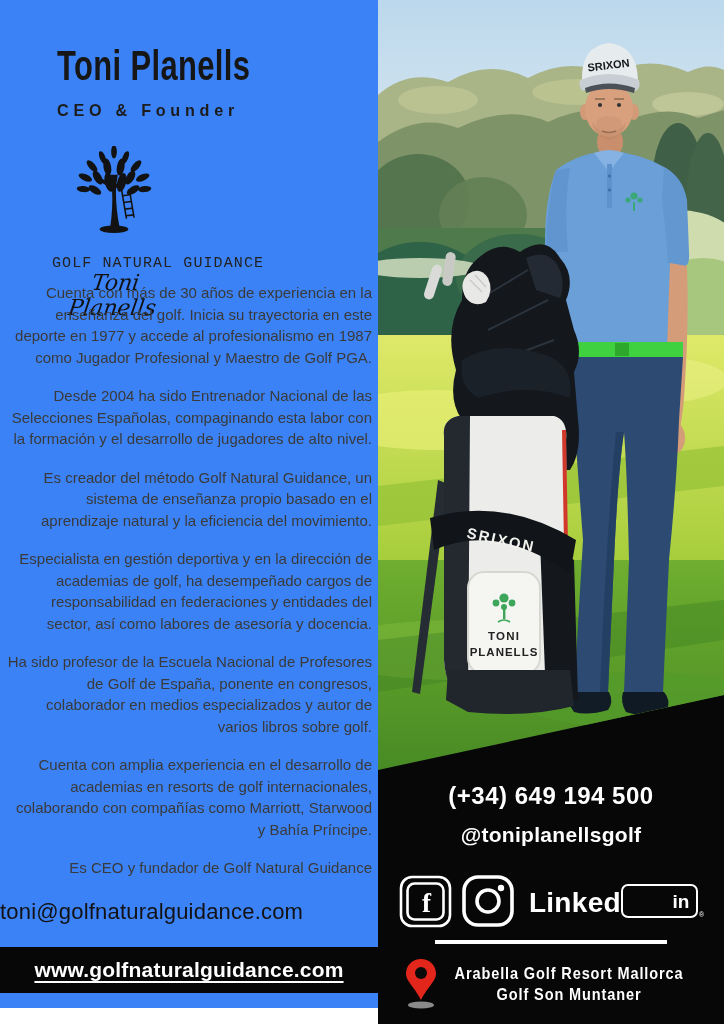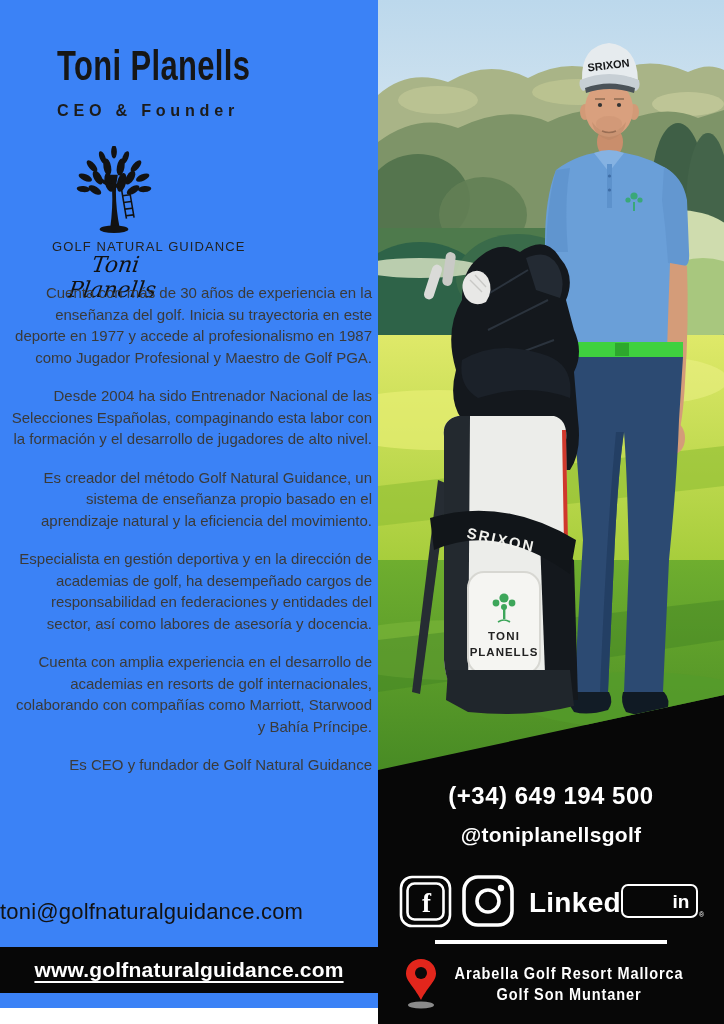--- a/index.html
+++ b/index.html
@@ -8,21 +8,21 @@
 
   
   .left-panel{position:absolute;left:0;top:0;width:378px;height:1008px;background:#3b82f6;}
   .header{position:absolute;top:44px;left:57px;}
   .title{margin:0;font-size:43px;line-height:1.0;font-weight:700;color:#161616;
          transform:scaleX(.72);transform-origin:left top;white-space:nowrap;letter-spacing:.5px;}
   .subtitle{margin-top:14px;font-size:17px;font-weight:700;color:#1c1c1c;
             letter-spacing:5px;transform:scaleX(.95);transform-origin:left top;white-space:nowrap;}
 
   .logo{position:absolute;top:146px;left:52px;width:124px;text-align:center;color:#1a1a1a;}
-  .logo .brand{font-size:13px;letter-spacing:1.1px;white-space:nowrap;margin-top:1px;color:#222;}
+  .logo .brand{font-size:15px;letter-spacing:1.1px;white-space:nowrap;margin-top:17px;color:#222;font-family:Liberation Mono, monospace;}
   .logo .signature{font-family:"DejaVu Serif",serif;font-style:italic;font-size:22px;
                    margin-top:-2px;transform:skewX(-8deg);color:#111;}
 
   .bio{position:absolute;top:282px;left:6px;width:366px;text-align:right;
        font-size:15px;line-height:21.5px;color:#3a3a3a;}
   .bio p{margin:0 0 17px 0;}
 
   .email{position:absolute;top:899px;left:0;width:378px;text-align:left;
          font-size:22px;font-weight:400;color:#121212;letter-spacing:.2px;}
   .website-bar{position:absolute;top:947px;left:0;width:378px;height:46px;
@@ -99,20 +99,21 @@
       </svg>
       <div class="brand">GOLF NATURAL GUIDANCE</div>
       <div class="signature">Toni Planells</div>
     </div>
 
     <div class="bio">
       <p>Cuenta con más de 30 años de experiencia en la enseñanza del golf. Inicia su trayectoria en este deporte en 1977 y accede al profesionalismo en 1987 como Jugador Profesional y Maestro de Golf PGA.</p>
       <p>Desde 2004 ha sido Entrenador Nacional de las Selecciones Españolas, compaginando esta labor con la formación y el desarrollo de jugadores de alto nivel.</p>
       <p>Es creador del método Golf Natural Guidance, un sistema de enseñanza propio basado en el aprendizaje natural y la eficiencia del movimiento.</p>
       <p>Especialista en gestión deportiva y en la dirección de academias de golf, ha desempeñado cargos de responsabilidad en federaciones y entidades del sector, así como labores de asesoría y docencia.</p>
+      <p>Ha sido profesor de la Escuela Nacional de Profesores de Golf de España, ponente en congresos, colaborador en medios especializados y autor de varios libros sobre golf.</p>
       <p>Cuenta con amplia experiencia en el desarrollo de academias en resorts de golf internacionales, colaborando con compañías como Marriott, Starwood y Bahía Príncipe.</p>
       <p>Es CEO y fundador de Golf Natural Guidance</p>
     </div>
 
     <div class="email">toni@golfnaturalguidance.com</div>
 
     <div class="website-bar">
       <span class="website-link">www.golfnaturalguidance.com</span>
     </div>
   </div>

